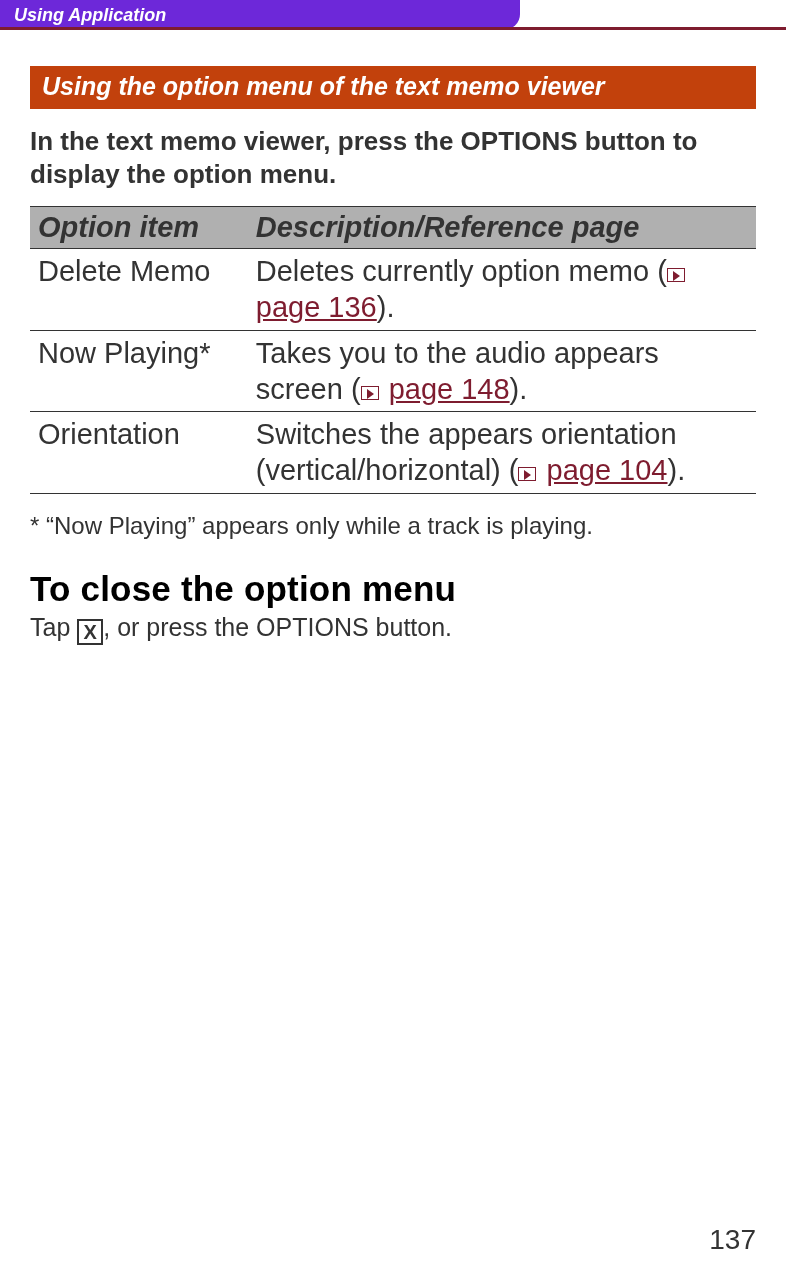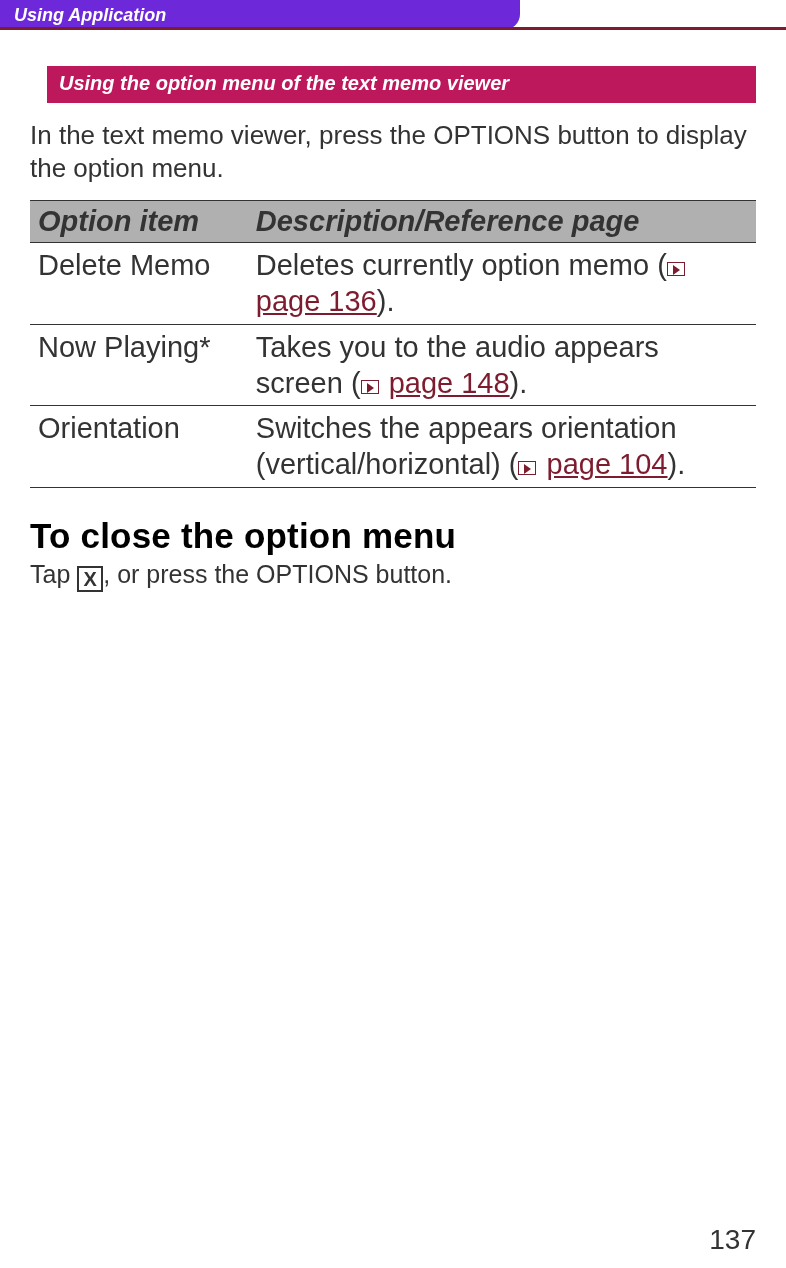--- a/index.html
+++ b/index.html
@@ -25,35 +25,35 @@
   .header-underline {
     height: 3px;
     background: #7e1c2f;
     width: 100%;
     margin-top: -3px;
   }
 
   .content { padding: 36px 30px 0 30px; }
 
   .section-heading {
-    background: #be185d;
+    background: #c2410c;
     color: #fff;
     font-style: italic;
     font-weight: bold;
-    font-size: 20px;
+    font-size: 25px;
     padding: 6px 12px 8px 12px;
     margin-bottom: 16px;
-    margin-left: 17px;
   }
 
   .intro {
     font-size: 26px;
     line-height: 1.25;
     margin-bottom: 16px;
     color: #333;
+    font-weight: bold;
   }
 
   table.opts {
     width: 100%;
     border-collapse: collapse;
     font-size: 29px;
   }
   table.opts th {
     background: #b0b0b0;
     text-align: left;
@@ -172,20 +172,21 @@
       </tr>
       <tr>
         <td class="col-option">Orientation</td>
         <td>
           <span>Switches the appears orientation (vertical/horizontal) (</span><span class="link-icon"></span> <span class="link-ref">page 104</span><span>).</span>
         </td>
       </tr>
     </tbody>
   </table>
 
+  <p class="footnote">* “Now Playing” appears only while a track is playing.</p>
 
   <h3 class="subheading">To close the option menu</h3>
   <p class="subbody">
     <span>Tap </span><span class="close-x-box">X</span><span>, or press the OPTIONS button.</span>
   </p>
 
 </div>
 
 <div class="page-number">137</div>
 

